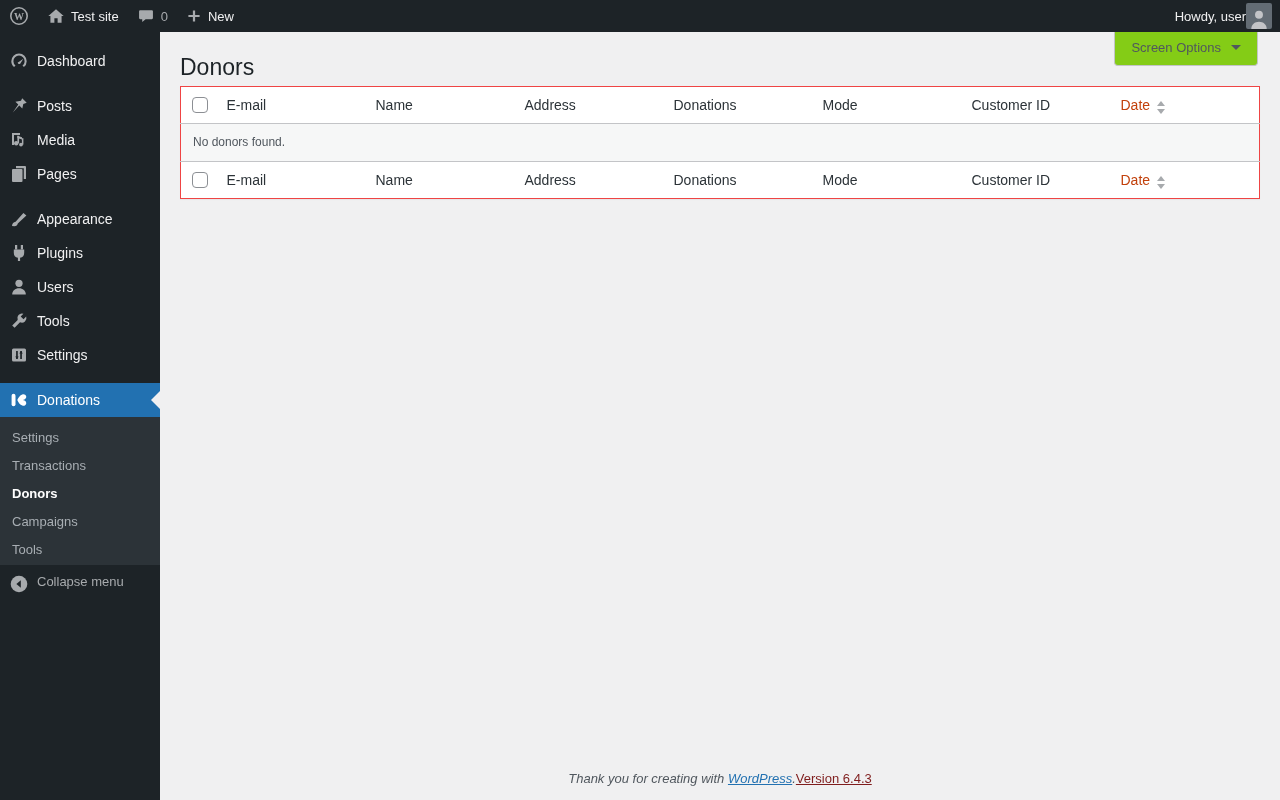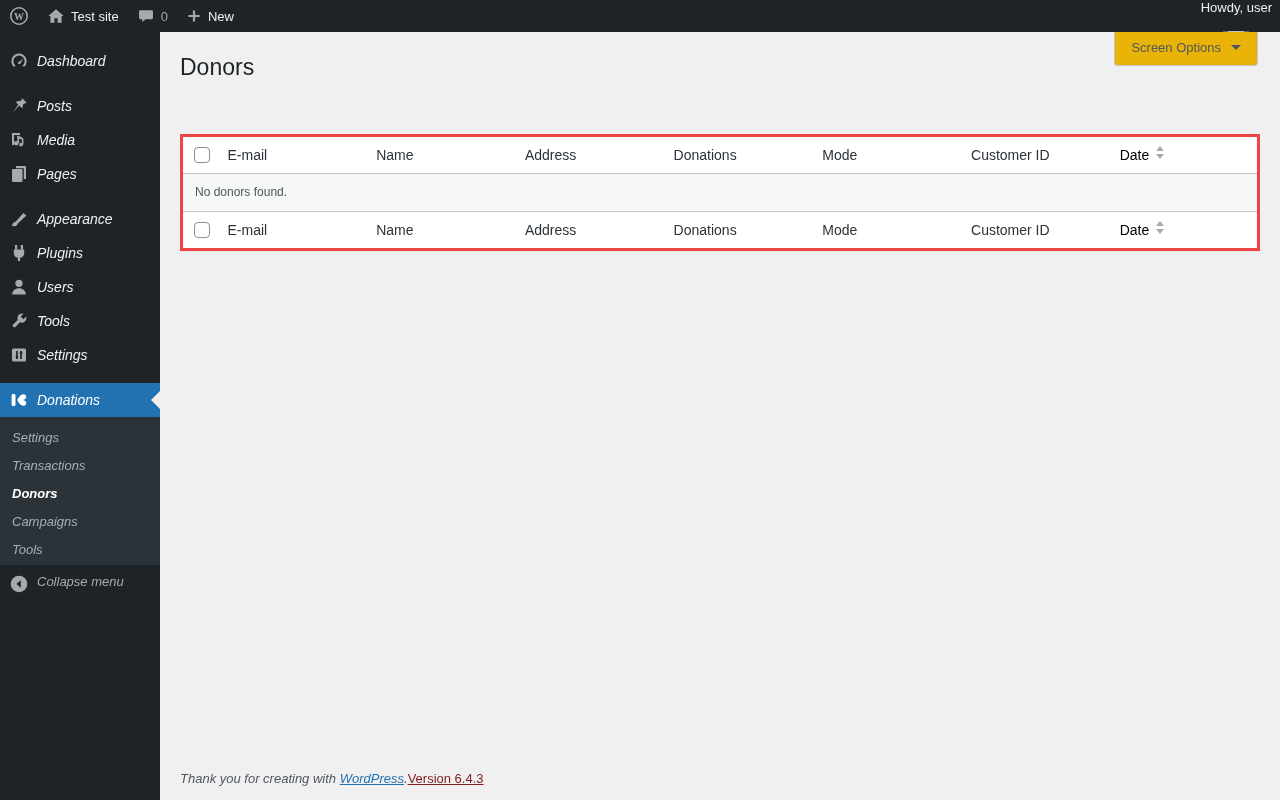--- a/index.html
+++ b/index.html
@@ -6,67 +6,67 @@
     font-family:"Liberation Sans",sans-serif;background:#f0f0f1;}
   *{box-sizing:border-box;}
 
   
   .adminbar{position:fixed;top:0;left:0;width:1280px;height:32px;background:#1d2327;
     color:#f0f0f1;display:flex;align-items:center;font-size:13px;z-index:50;}
   .ab-left{display:flex;align-items:center;height:100%;}
   .ab-item{display:flex;align-items:center;gap:6px;padding:0 9px;height:100%;cursor:pointer;}
   .ab-icon{display:flex;align-items:center;color:#a7aaad;}
   .ab-count{color:#a7aaad;}
-  .ab-right{margin-left:auto;display:flex;align-items:center;gap:16px;padding-right:8px;height:100%;cursor:pointer;flex-direction:column;}
+  .ab-right{margin-left:auto;display:flex;align-items:center;gap:0;padding-right:8px;height:100%;cursor:pointer;}
   .avatar{width:26px;height:26px;background:#636c74;border-radius:2px;display:flex;align-items:flex-end;justify-content:center;overflow:hidden;}
 
   
   .sidebar{position:fixed;top:32px;left:0;width:160px;height:768px;background:#1d2327;
-    color:#f0f0f1;font-size:14px;font-style:italic;}
+    color:#f0f0f1;font-size:14px;}
   .menu{padding-top:12px;}
   .menu-item{height:34px;display:flex;align-items:center;cursor:pointer;position:relative;}
   .menu-item .mi{width:20px;height:20px;margin-left:9px;color:#a7aaad;display:flex;align-items:center;justify-content:center;}
   .menu-item .ml{margin-left:8px;color:#f0f0f1;}
   .menu-item.sep{margin-top:11px;}
   .menu-item.active{background:#2271b1;}
   .menu-item.active .mi{color:#fff;}
   .menu-item.active .ml{color:#fff;font-weight:400;}
   .menu-item.active::after{content:"";position:absolute;right:0;top:50%;margin-top:-9px;
     border-top:9px solid transparent;border-bottom:9px solid transparent;border-right:9px solid #f0f0f1;}
   .submenu{background:#2c3338;padding:7px 0 1px;}
   .submenu-item{padding:7px 12px;font-size:13px;color:#a8aeb3;cursor:pointer;line-height:14px;}
   .submenu-item.current{color:#fff;font-weight:700;}
   .collapse{margin-top:9px;height:34px;display:flex;cursor:pointer;color:#a7aaad;}
   .collapse .mi{width:20px;height:20px;margin-left:9px;display:flex;align-items:center;justify-content:center;}
   .collapse .ml{margin-left:8px;font-size:13px;}
 
   
   .content{position:absolute;top:32px;left:160px;width:1120px;height:768px;background:#f0f0f1;padding:0 20px;}
-  .screen-options{position:absolute;top:0;right:22px;background:#eab308;border:1px solid #c3c4c7;border-top:none;
+  .screen-options{position:absolute;top:0;right:22px;background:#84cc16;border:1px solid #c3c4c7;border-top:none;
     border-radius:0 0 4px 4px;padding:8px 16px 10px;font-size:13px;color:#50575e;display:flex;align-items:center;gap:10px;cursor:pointer;}
   .so-caret{width:0;height:0;border-left:5px solid transparent;border-right:5px solid transparent;border-top:5px solid #50575e;}
   h1.page-title{font-size:23px;font-weight:400;color:#1d2327;margin:0;padding:21px 0 4px;line-height:29px;}
 
-  table.list-table{width:100%;margin-top:48px;border-collapse:collapse;background:#fff;
-    border:3px solid #ef4444;box-shadow:0 1px 1px rgba(0,0,0,.04);table-layout:fixed;}
+  table.list-table{width:100%;border-collapse:collapse;background:#fff;
+    border:1px solid #ef4444;box-shadow:0 1px 1px rgba(0,0,0,.04);table-layout:fixed;}
   .list-table th{font-weight:400;font-size:14px;color:#2c3338;text-align:left;padding:9px 10px;line-height:18px;}
   .list-table thead th{border-bottom:1px solid #c3c4c7;}
   .list-table tfoot th{border-top:1px solid #c3c4c7;}
   .check-col{width:36px;padding:9px 0 9px 11px !important;}
   .cb{width:16px;height:16px;background:#fff;border:1px solid #8c8f94;border-radius:4px;margin:0;
     appearance:none;-webkit-appearance:none;cursor:pointer;display:block;}
   .no-items td{background:#f6f7f7;font-size:12px;color:#50575e;padding:11px 12px;line-height:15px;}
-  .sortable{color:#000000;text-decoration:none;display:inline-flex;align-items:flex-start;gap:7px;cursor:pointer;}
+  .sortable{color:#c2410c;text-decoration:none;display:inline-flex;align-items:flex-end;gap:7px;cursor:pointer;}
   .sort-ind{display:inline-flex;flex-direction:column;gap:3px;}
   .sort-up{width:0;height:0;border-left:4px solid transparent;border-right:4px solid transparent;border-bottom:5px solid #a7aaad;}
   .sort-down{width:0;height:0;border-left:4px solid transparent;border-right:4px solid transparent;border-top:5px solid #a7aaad;}
 
   
   .footer{position:absolute;left:20px;right:20px;bottom:0;padding-bottom:14px;display:flex;
-    justify-content:flex-start;align-items:flex-end;font-size:13px;}
+    justify-content:center;align-items:flex-end;font-size:13px;}
   .footer-thanks{color:#50575e;font-style:italic;}
   .footer-thanks a{color:#2271b1;}
   .footer-version{color:#7f1d1d;text-decoration:underline;}
   svg{display:block;}
 </style>
 </head>
 <body>
 
 <div class="adminbar">
   <div class="ab-left">

